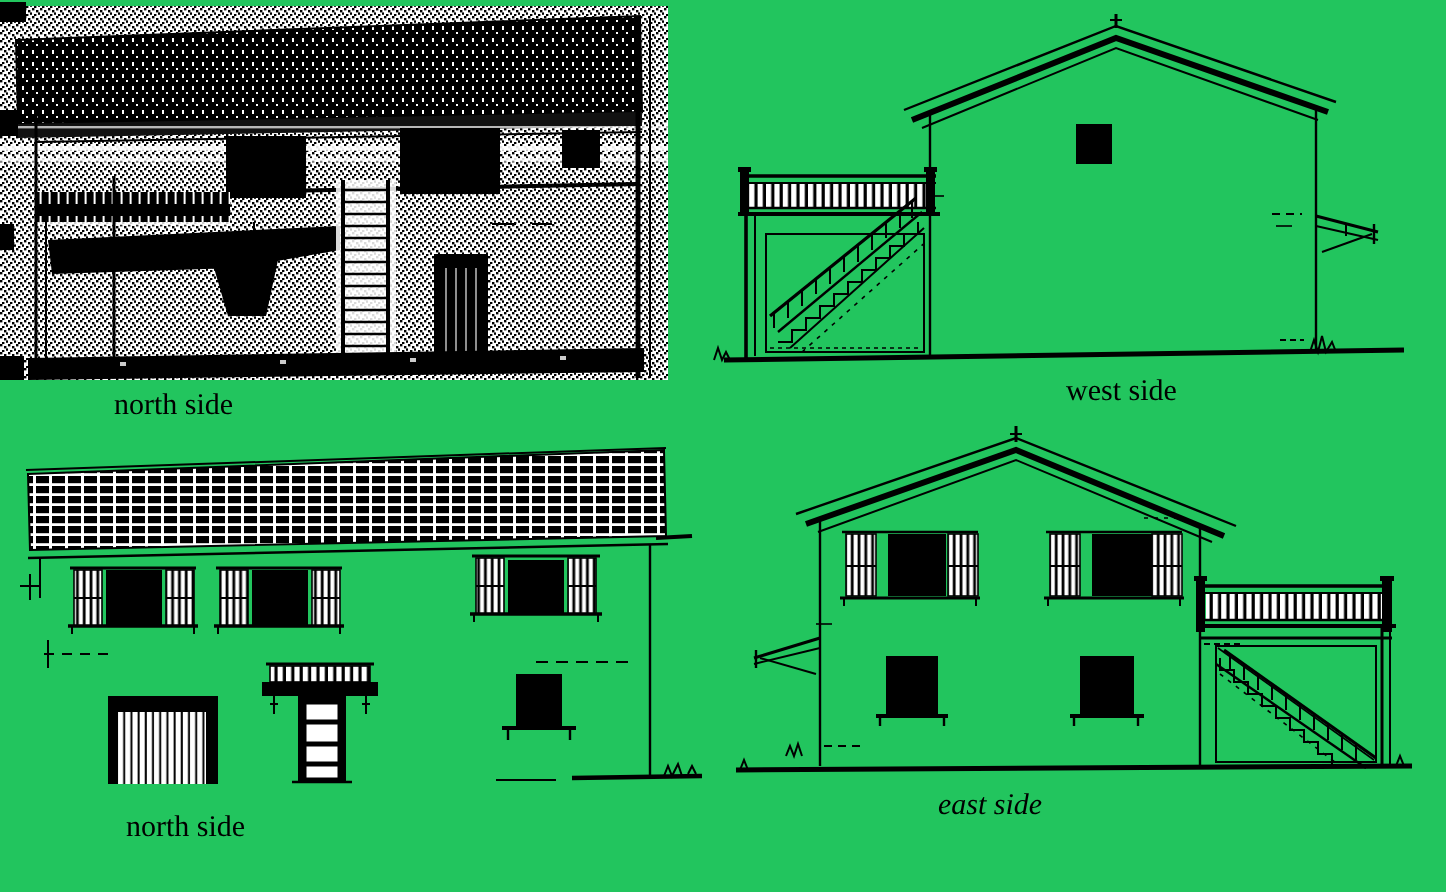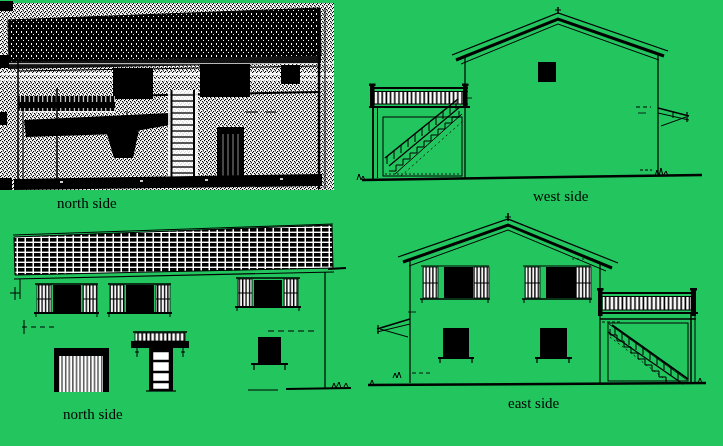--- a/index.html
+++ b/index.html
@@ -9,21 +9,21 @@
   }
   .panel{position:absolute;margin:0;padding:0;}
   .panel svg{display:block;}
   .caption{
     position:absolute;font-size:15px;line-height:16px;color:#000;
     font-family:"Liberation Serif", serif;white-space:nowrap;
   }
   #cap-north{left:57px;top:195px;}
   #cap-west{left:533px;top:188px;font-family:Liberation Serif, serif;}
   #cap-south{left:63px;top:406px;}
-  #cap-east{left:508px;top:395px;}
+  #cap-east{left:469px;top:395px;font-style:italic;}
 </style>
 </head>
 <body>
 
 <div class="canvas">
 
   <svg width="0" height="0" style="position:absolute" aria-hidden="true">
     <defs>
       <pattern id="dither" width="4" height="4" patternUnits="userSpaceOnUse">
         <rect width="4" height="4" fill="#fff"></rect>

